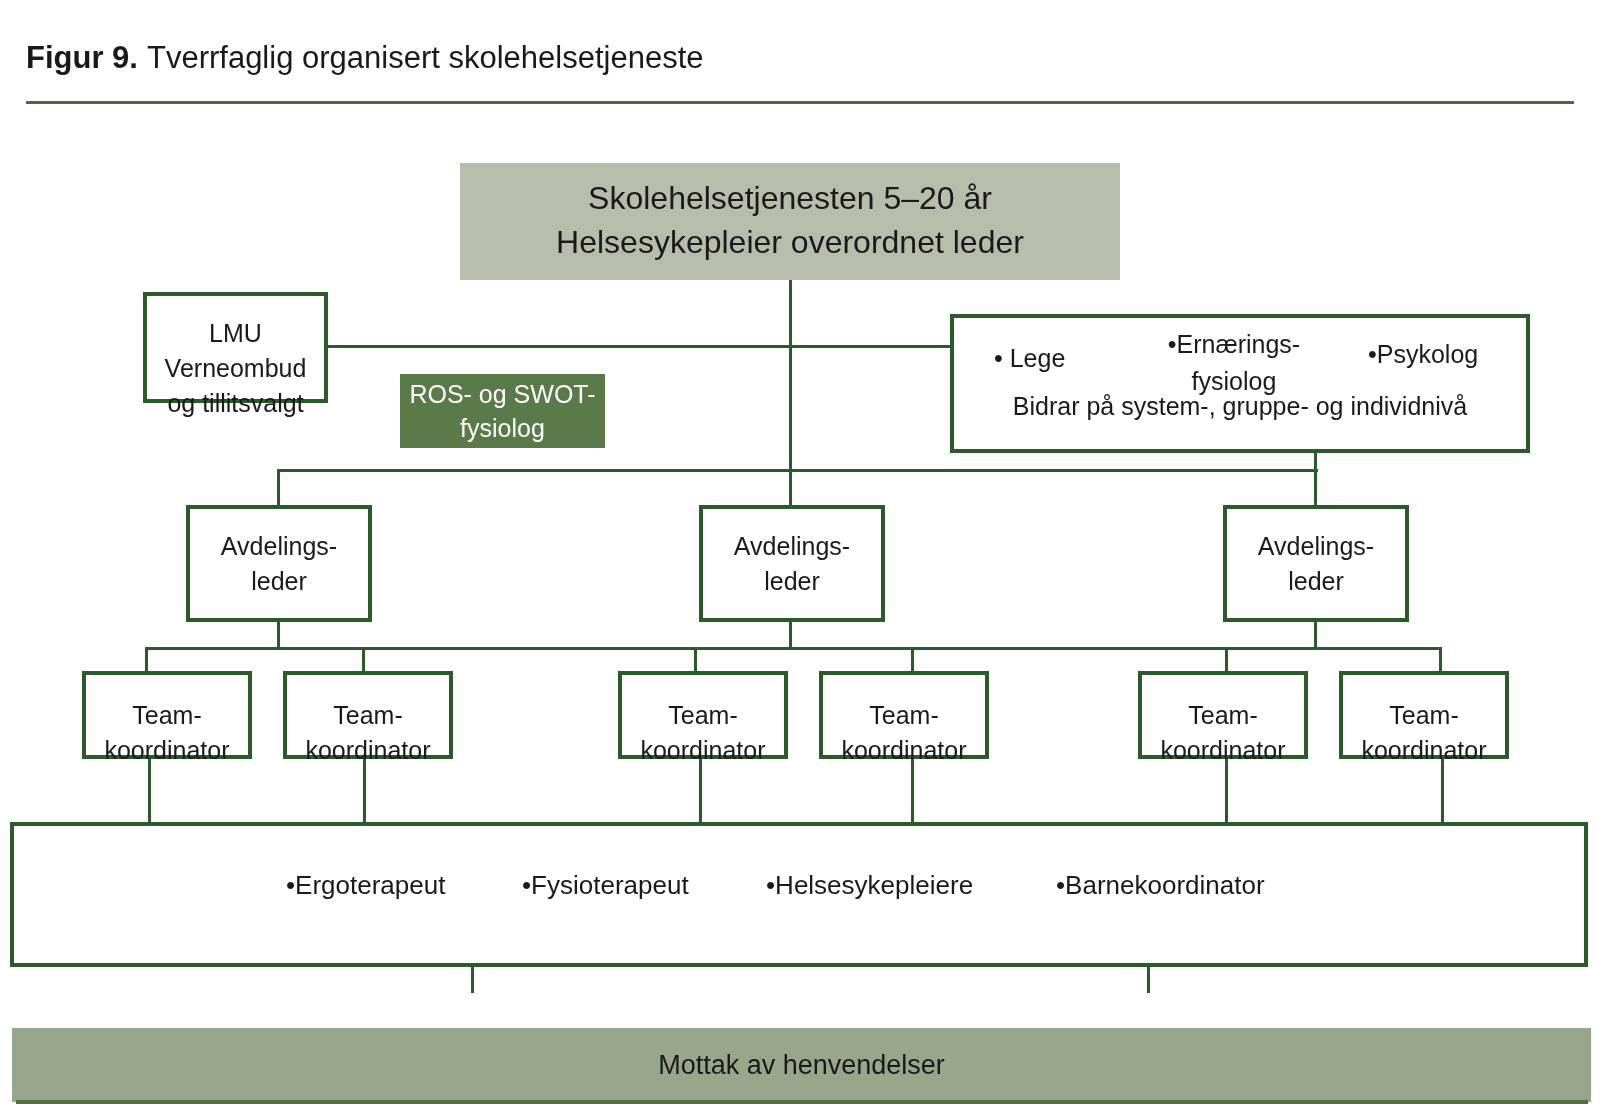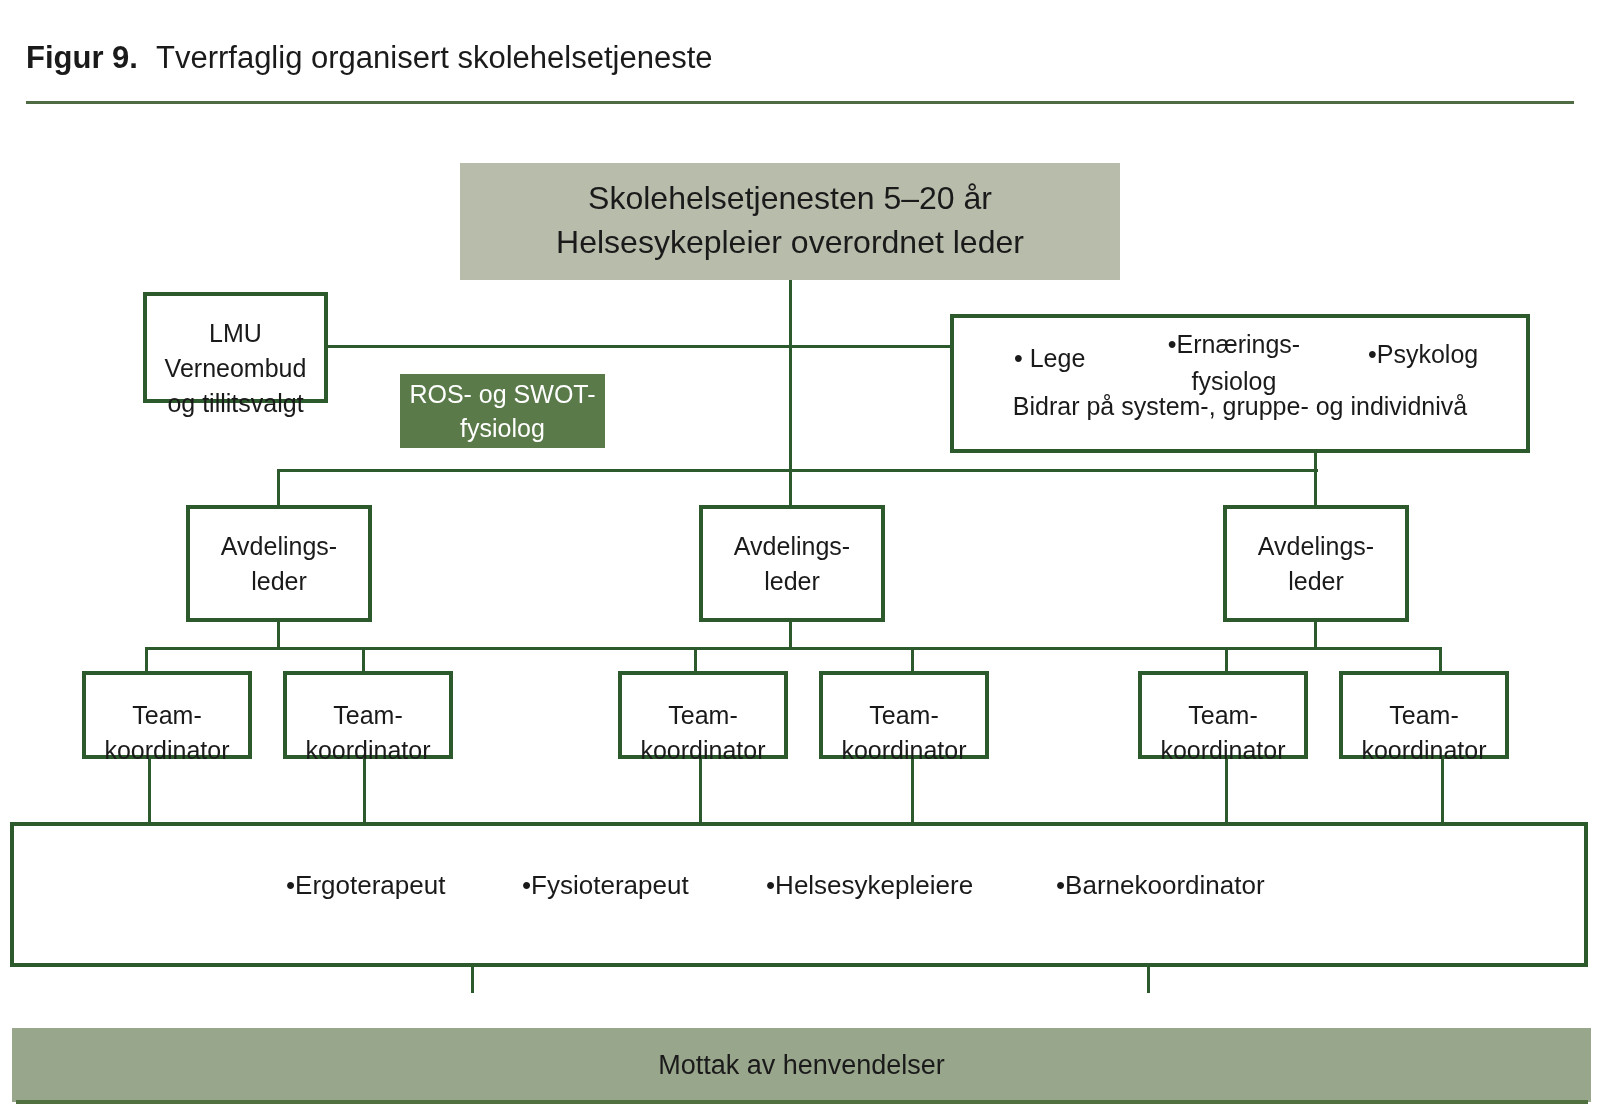--- a/index.html
+++ b/index.html
@@ -1,21 +1,21 @@
 <!DOCTYPE html>
 <html><head>
 <meta charset="utf-8">
 <style>
   html,body{margin:0;padding:0;background:#ffffff;}
   .figure{position:relative;width:1600px;height:1114px;background:#ffffff;
           font-family:"Liberation Sans",sans-serif;color:#1a1a1a;overflow:hidden;}
   .abs{position:absolute;}
   .title{left:26px;top:40px;font-size:31px;letter-spacing:0px;}
   .title .lbl{font-weight:bold;}
-  .title .txt{margin-left:18px;}
+  .title .txt{margin-left:9px;}
   .rule{background:#4e6b44;}
   .ln{background:#2d5a2d;}
   .box{background:#ffffff;border:4px solid #2d5a2d;box-sizing:border-box;text-align:center;}
   .fillbox{box-sizing:border-box;text-align:center;}
   .topbox{background:#b8bcab;font-size:32px;line-height:44px;padding-top:13px;}
   .lmubox{font-size:25px;line-height:35px;padding-top:20px;}
   .rosbox{background:#5a7a4a;color:#ffffff;font-size:25px;line-height:34px;padding-top:3px;}
   .avdbox,.teambox{font-size:25px;line-height:35px;}
   .avdbox{padding-top:20px;}
   .teambox{padding-top:23px;}
@@ -70,21 +70,21 @@
     <div>Verneombud</div>
     <div>og tillitsvalgt</div>
   </div>
 
   <div class="abs fillbox rosbox" style="left:400px;top:374px;width:205px;height:74px;">
     <div>ROS- og SWOT-</div>
     <div>fysiolog</div>
   </div>
 
   <div class="abs box specbox" style="left:950px;top:314px;width:580px;height:139px;">
-    <span class="spec-item" style="left:60px;top:26px;">• Lege</span>
+    <span class="spec-item" style="left:40px;top:26px;">• Lege</span>
     <span class="spec-item spec-ern" style="left:190px;top:8px;width:180px;">
       <span style="display:block;">•Ernærings-</span>
       <span style="display:block;">fysiolog</span>
     </span>
     <span class="spec-item" style="left:414px;top:22px;">•Psykolog</span>
     <span class="spec-note" style="top:74px;">Bidrar på system-, gruppe- og individnivå</span>
   </div>
 
   <div class="abs box avdbox" style="left:186px;top:505px;width:186px;height:117px;">
     <div>Avdelings-</div>

